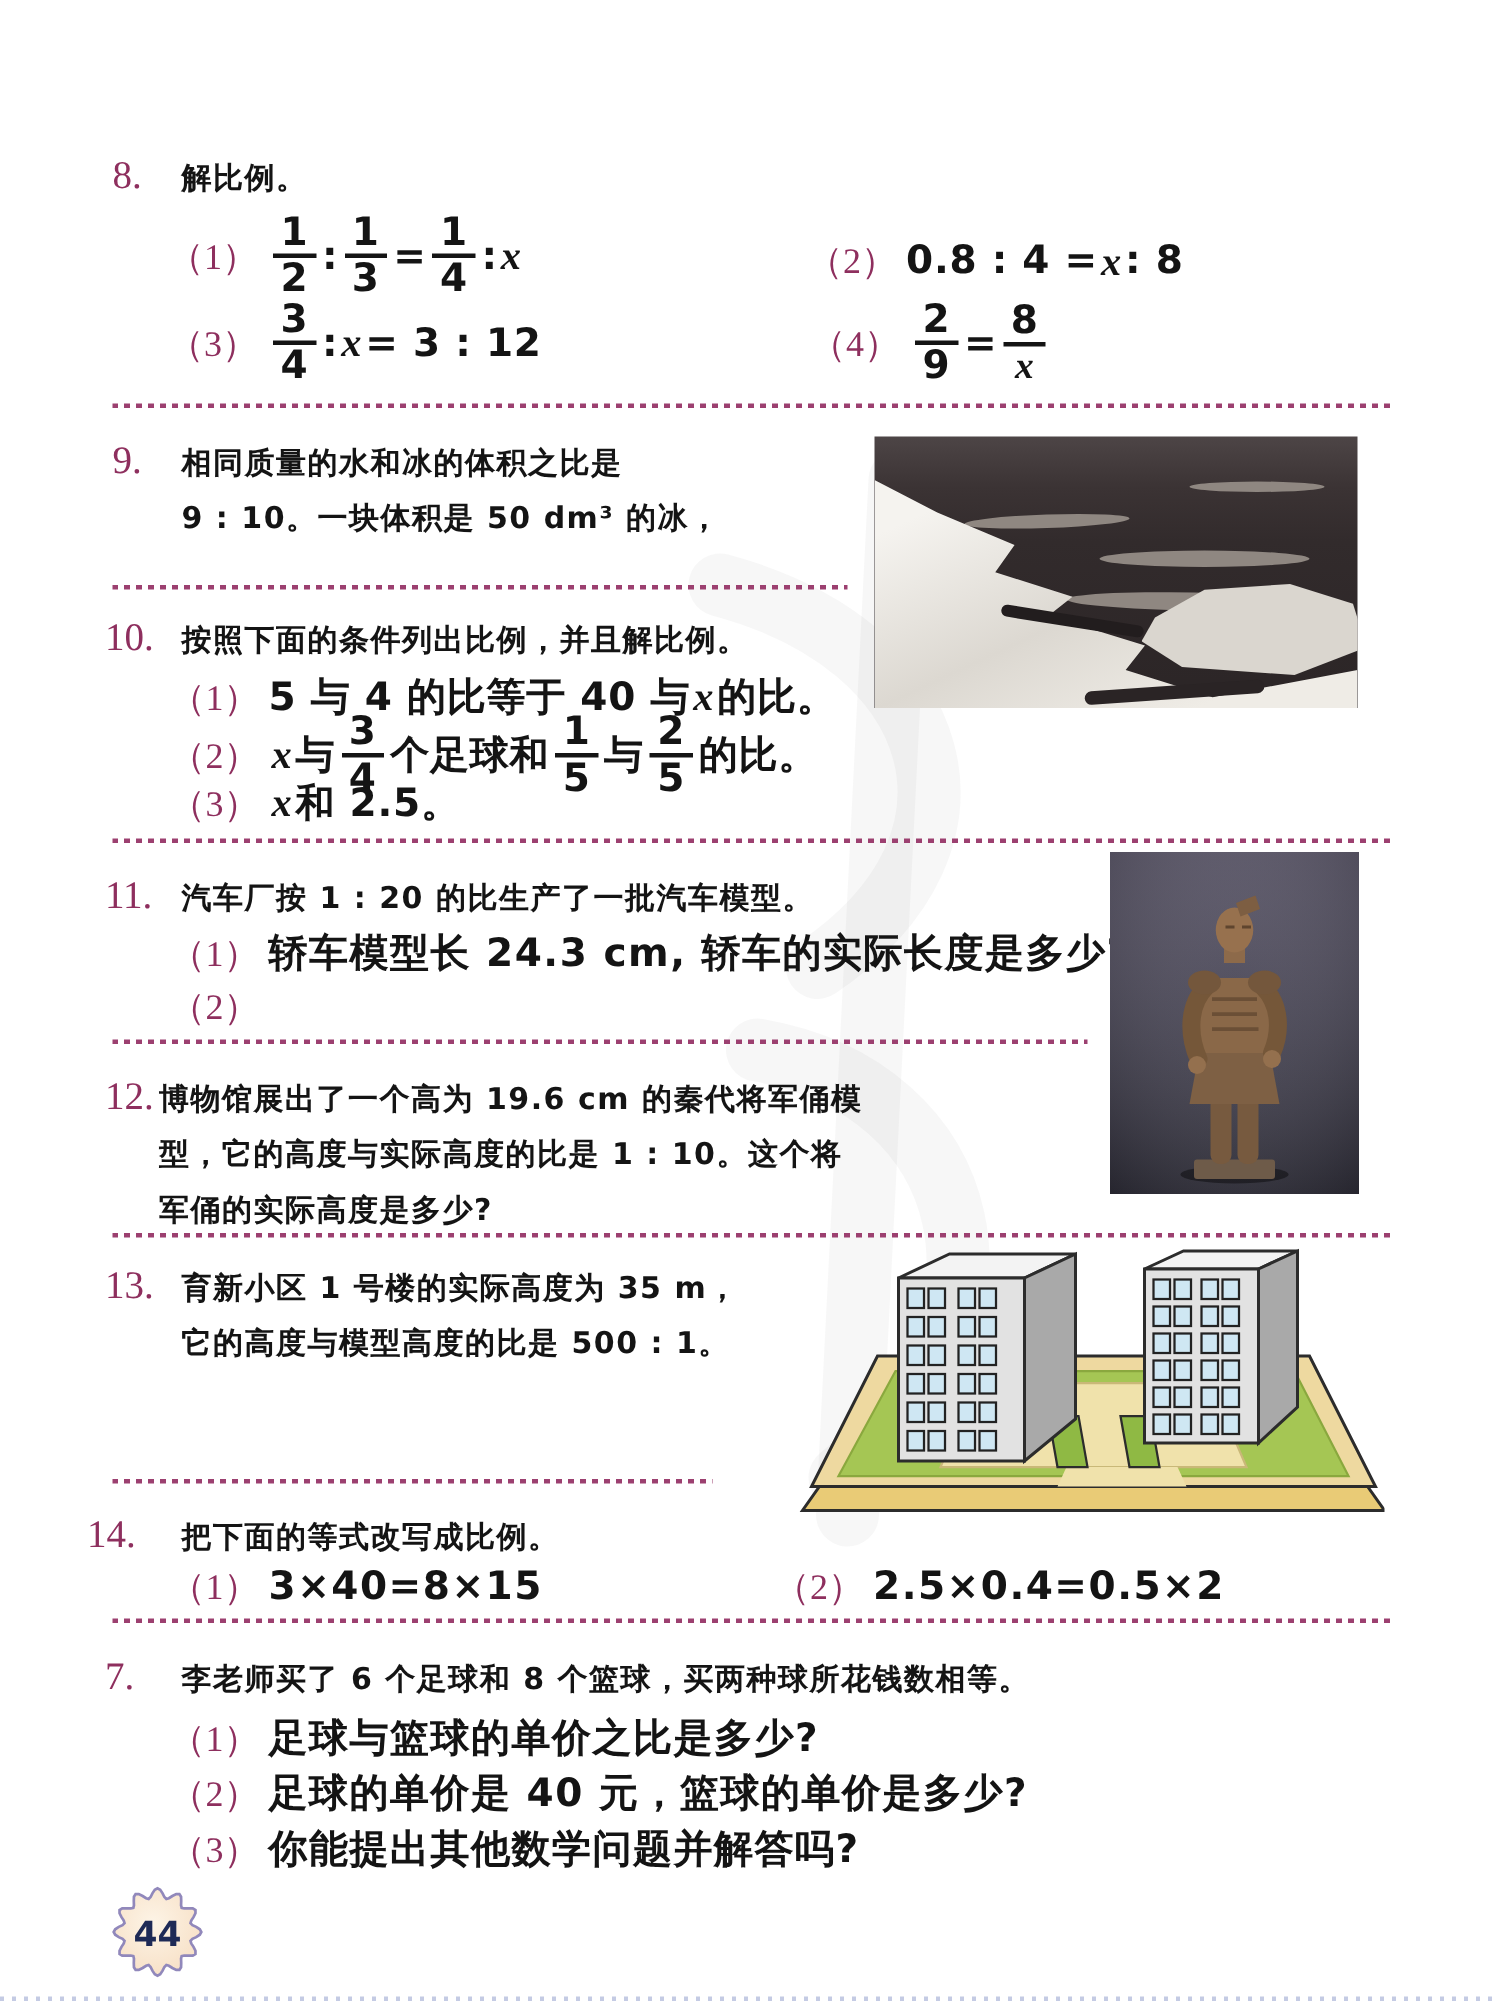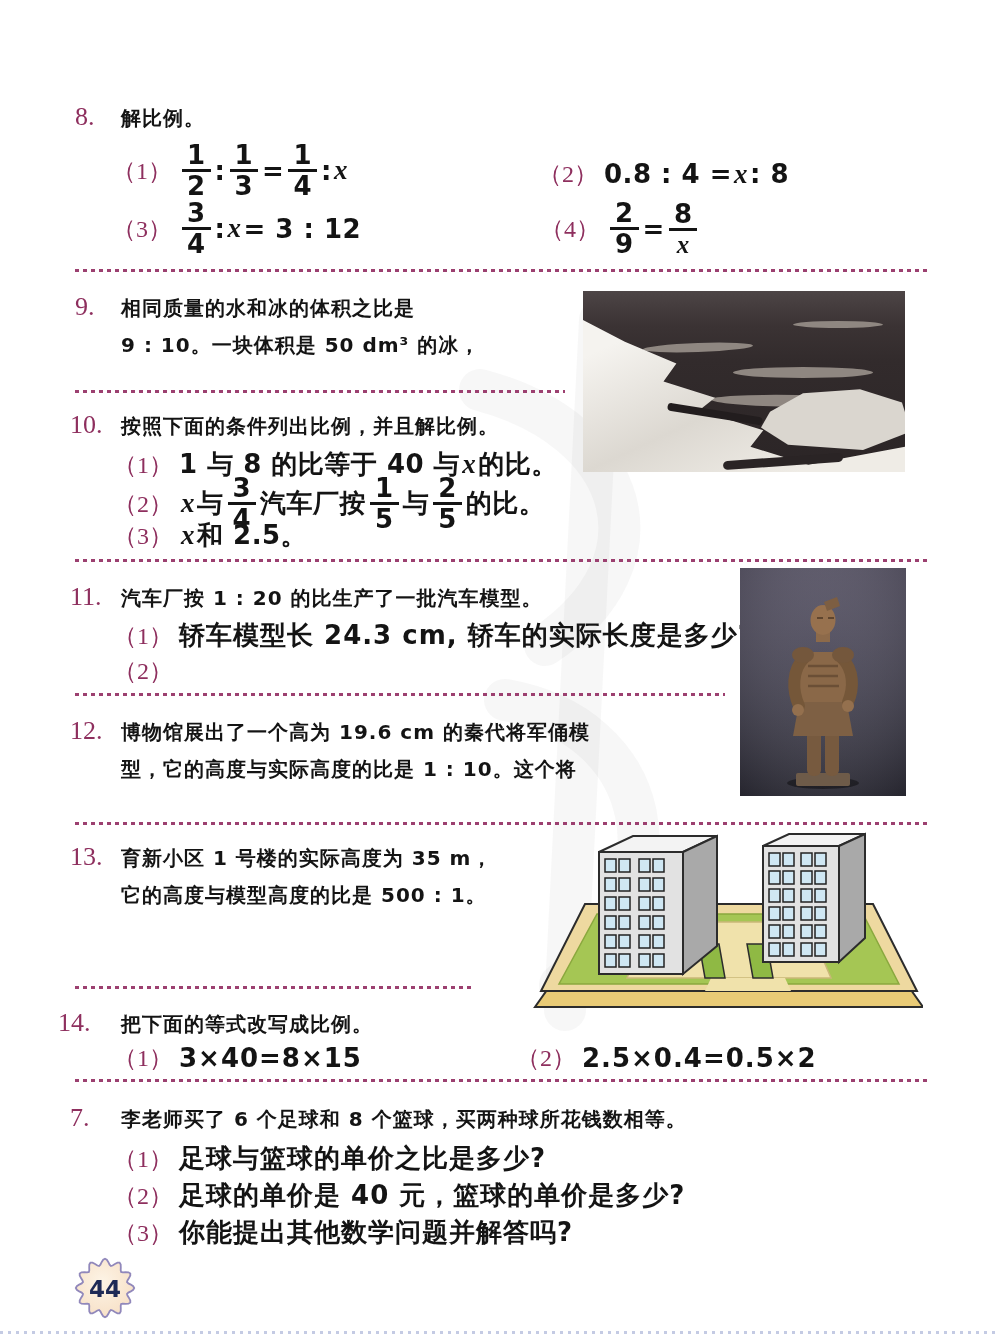--- a/index.html
+++ b/index.html
@@ -146,35 +146,35 @@
   <div class="crack2"></div>
 </div>
 
 <div class="sep" style="left:75px;top:389px;width:490px"></div>
 
 <span class="pnum" style="left:70px;top:408px">10.</span>
 <span class="abs ptext" style="left:121px;top:408px">按照下面的条件列出比例，并且解比例。</span>
 <div class="mitem" style="left:113px;top:447px">
   <span class="lab">（1）</span>
   <span class="math">
-      <span>1 与 8 的比等于 40 与 </span>
+      <span>5 与 4 的比等于 40 与 </span>
       <span class="var">x</span>
       <span> 的比。</span>
     </span>
 </div>
 <div class="mitem" style="left:113px;top:474px">
   <span class="lab">（2）</span>
   <span class="math">
       <span class="var">x</span>
       <span> 与 </span>
       <span class="frac">
         <span class="fn">3</span>
         <span class="fd">4</span>
       </span>
-      <span>汽车厂按</span>
+      <span>个足球和</span>
       <span class="frac">
         <span class="fn">1</span>
         <span class="fd">5</span>
       </span>
       <span>与</span>
       <span class="frac">
         <span class="fn">2</span>
         <span class="fd">5</span>
       </span>
       <span>的比。</span>
@@ -228,23 +228,24 @@
   <path d="M68 98 H98 M68 108 H98 M68 118 H99" stroke="#6b4f36" stroke-width="2.5"></path>
   <rect x="76" y="62" width="14" height="12" fill="#8d6a4a"></rect>
   <ellipse cx="83" cy="52" rx="12.5" ry="15" fill="#97714e"></ellipse>
   <path d="M84 34 l13 -5 l3 9 l-13 5 z" fill="#7d5e42"></path>
   <path d="M77 50 h6 M88 50 h6" stroke="#5f452e" stroke-width="2"></path>
 </svg>
 
 <div class="sep" style="left:75px;top:692px;width:650px"></div>
 
 <span class="pnum" style="left:70px;top:714px">12.</span>
-<div class="abs ptext lines" style="left:121px;top:714px">
+<div class="abs ptext lines" style="left:106px;top:714px">
   <div>博物馆展出了一个高为 19.6 cm 的秦代将军俑模</div>
   <div>型，它的高度与实际高度的比是 1 : 10。这个将</div>
+  <div>军俑的实际高度是多少?</div>
 </div>
 
 <div class="sep" style="left:75px;top:821px;width:855px"></div>
 
 <span class="pnum" style="left:70px;top:840px">13.</span>
 <div class="abs ptext lines" style="left:121px;top:840px">
   <div>育新小区 1 号楼的实际高度为 35 m，</div>
   <div>它的高度与模型高度的比是 500 : 1。</div>
 </div>
 

